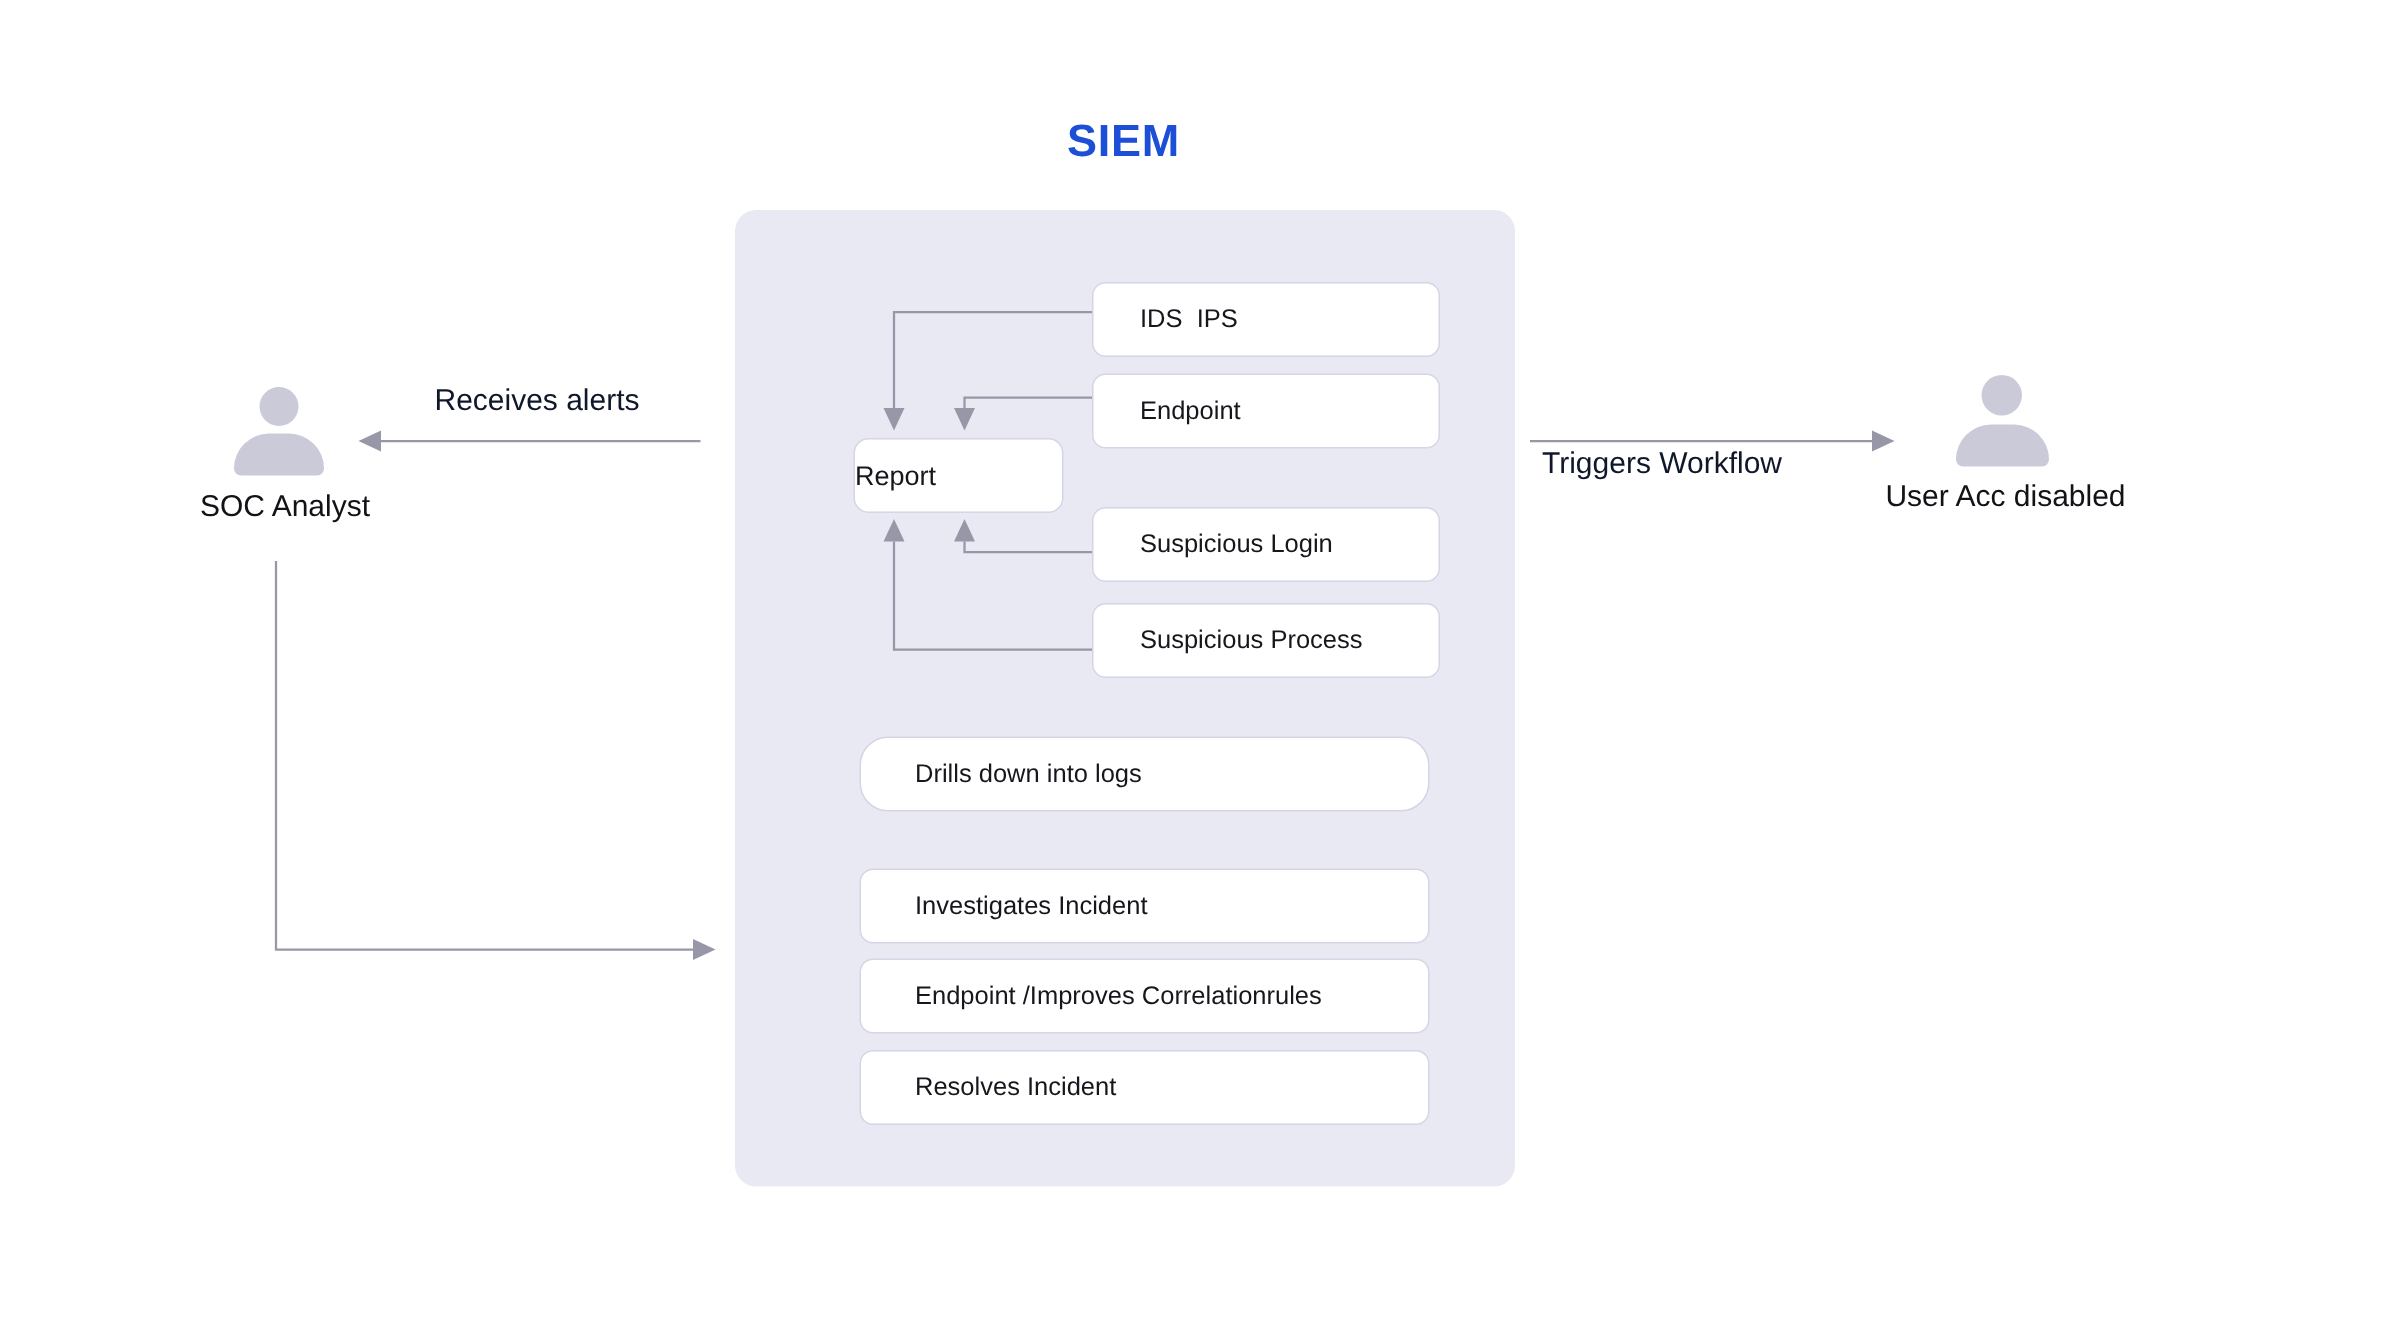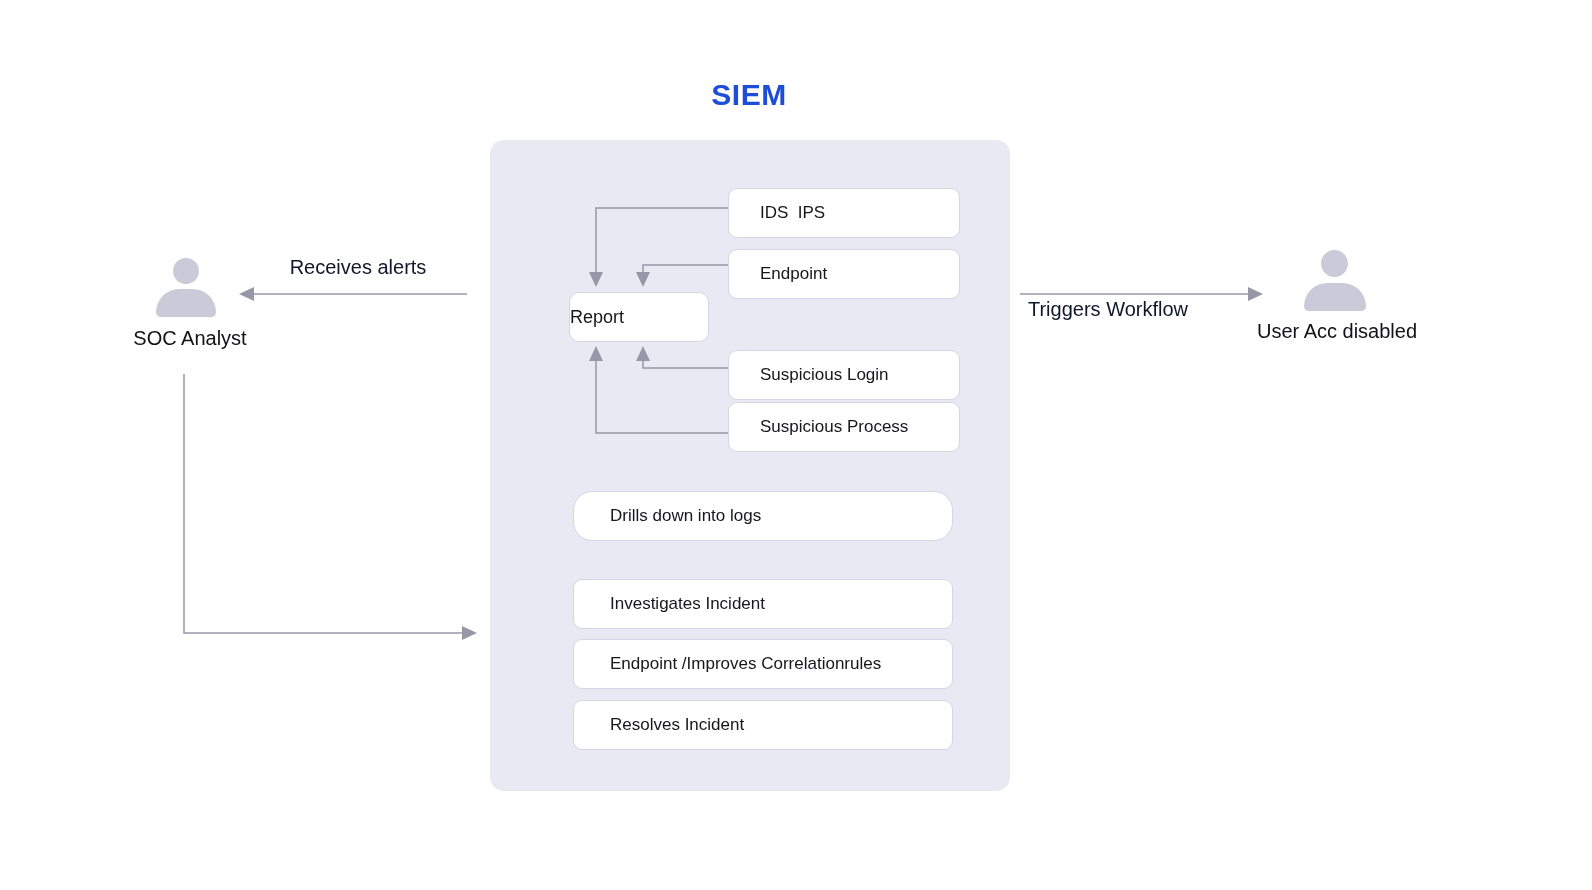--- a/index.html
+++ b/index.html
@@ -44,21 +44,21 @@
     box-sizing: border-box;
     display: flex;
     align-items: center;
     font-size: 17px;
     color: #16161c;
   }
   .node .node-label { white-space: pre; }
   .src-node { left: 728px; width: 232px; height: 50px; padding-left: 31px; }
   .node-ids-ips        { top: 188px; }
   .node-endpoint       { top: 249px; }
-  .node-susp-login     { top: 338px; margin-top: 12px; }
+  .node-susp-login     { top: 338px; }
   .node-susp-process   { top: 402px; }
   .node-report {
     left: 533px; top: 292px; width: 140px; height: 50px;
     font-size: 18px; border-radius: 10px; margin-left: 36px;
   }
   .action-node { left: 573px; width: 380px; height: 50px; padding-left: 36px; }
   .node-drills      { top: 491px; border-radius: 19px; }
   .node-investigates{ top: 579px; }
   .node-creates     { top: 639px; }
   .node-resolves    { top: 700px; }

